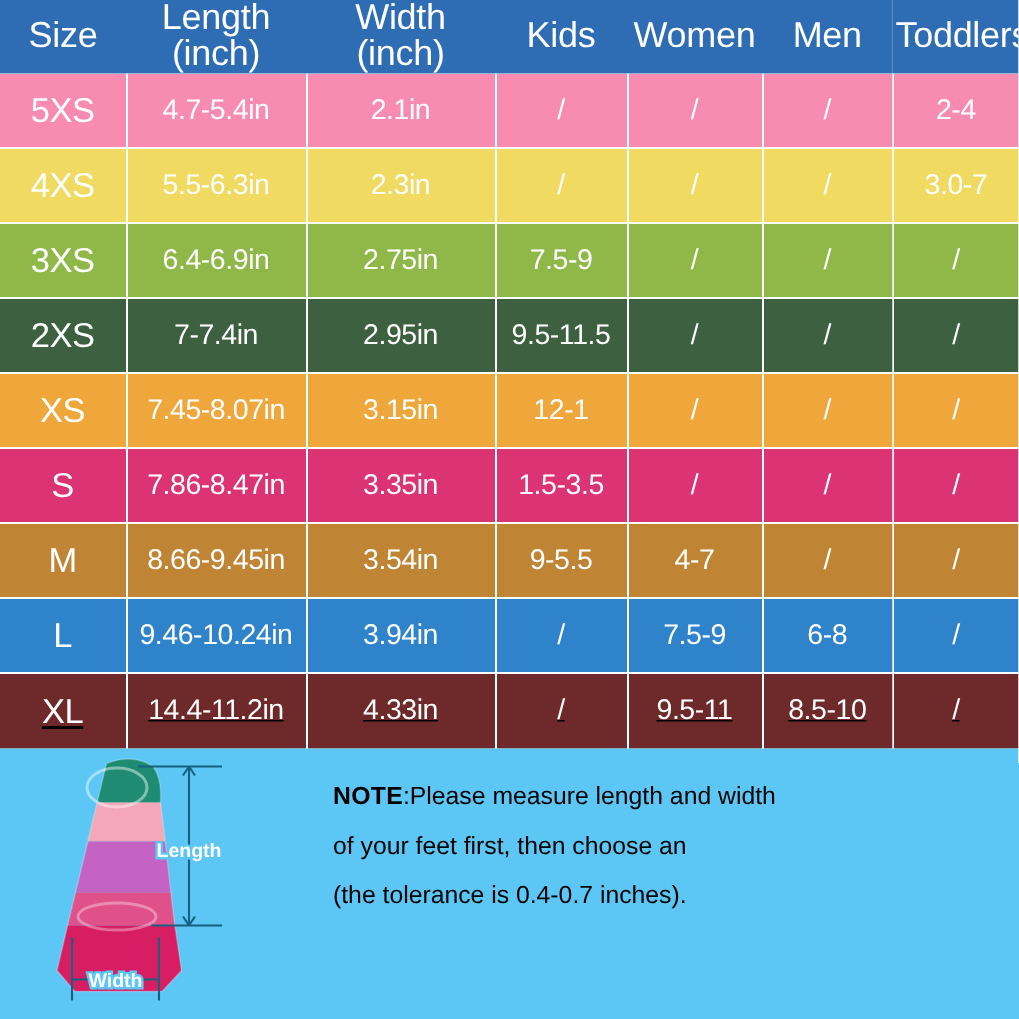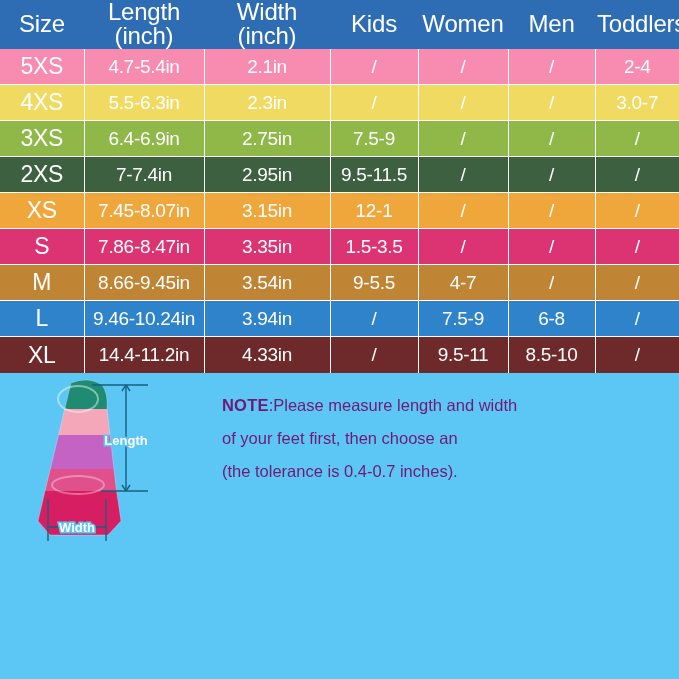--- a/index.html
+++ b/index.html
@@ -48,21 +48,21 @@
     vertical-align: middle;
     padding: 0 2px;
     border: none;
     letter-spacing: -0.2px;
   }
   thead th .sub {
     display: block;
   }
 
   tbody tr {
-    height: 36px;
+    height: 50px;
     margin-top: 40px;
   }
   tbody td {
     text-align: center;
     vertical-align: middle;
     font-size: 19px;
     font-weight: 400;
     color: #ffffff;
     border-left: 1.5px solid rgba(255,255,255,0.80);
     border-bottom: 1.5px solid rgba(255,255,255,0.80);
@@ -102,21 +102,21 @@
     flex: 0 0 210px;
   }
   .fin-svg {
     position: absolute;
     left: 8px;
     top: 2px;
   }
   .note-text {
     flex: 1 1 auto;
     padding: 16px 14px 10px 12px;
-    color: #701a75;
+    color: #000000;
     font-size: 16.5px;
     line-height: 33px;
   }
   .note-text .line {
     display: block;
     white-space: nowrap;
   }
   .note-text .note-kw {
     font-weight: bold;
     letter-spacing: 0.2px;
@@ -230,21 +230,21 @@
         </tr>
         <tr style="background: rgb(46, 131, 203);">
           <td class="sizecell">L</td>
           <td>9.46-10.24in</td>
           <td>3.94in</td>
           <td class="slash">/</td>
           <td>7.5-9</td>
           <td>6-8</td>
           <td class="slash">/</td>
         </tr>
-        <tr style="background: rgb(110, 42, 42);">
+        <tr style="background: rgb(110, 42, 42); text-decoration: underline;">
           <td class="sizecell">XL</td>
           <td>14.4-11.2in</td>
           <td>4.33in</td>
           <td class="slash">/</td>
           <td>9.5-11</td>
           <td>8.5-10</td>
           <td class="slash">/</td>
         </tr>
       </tbody>
   </table>

